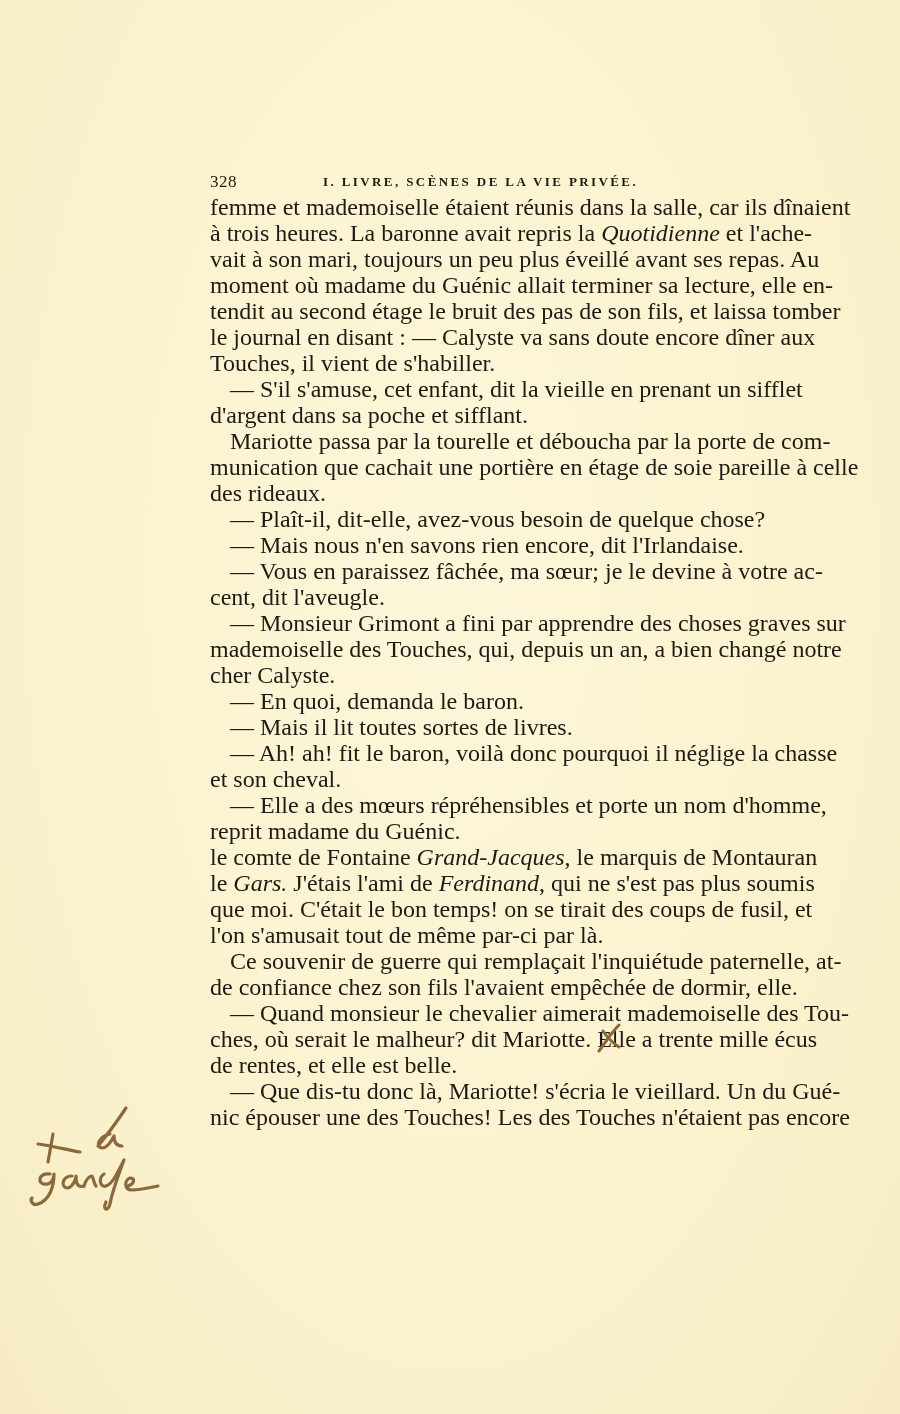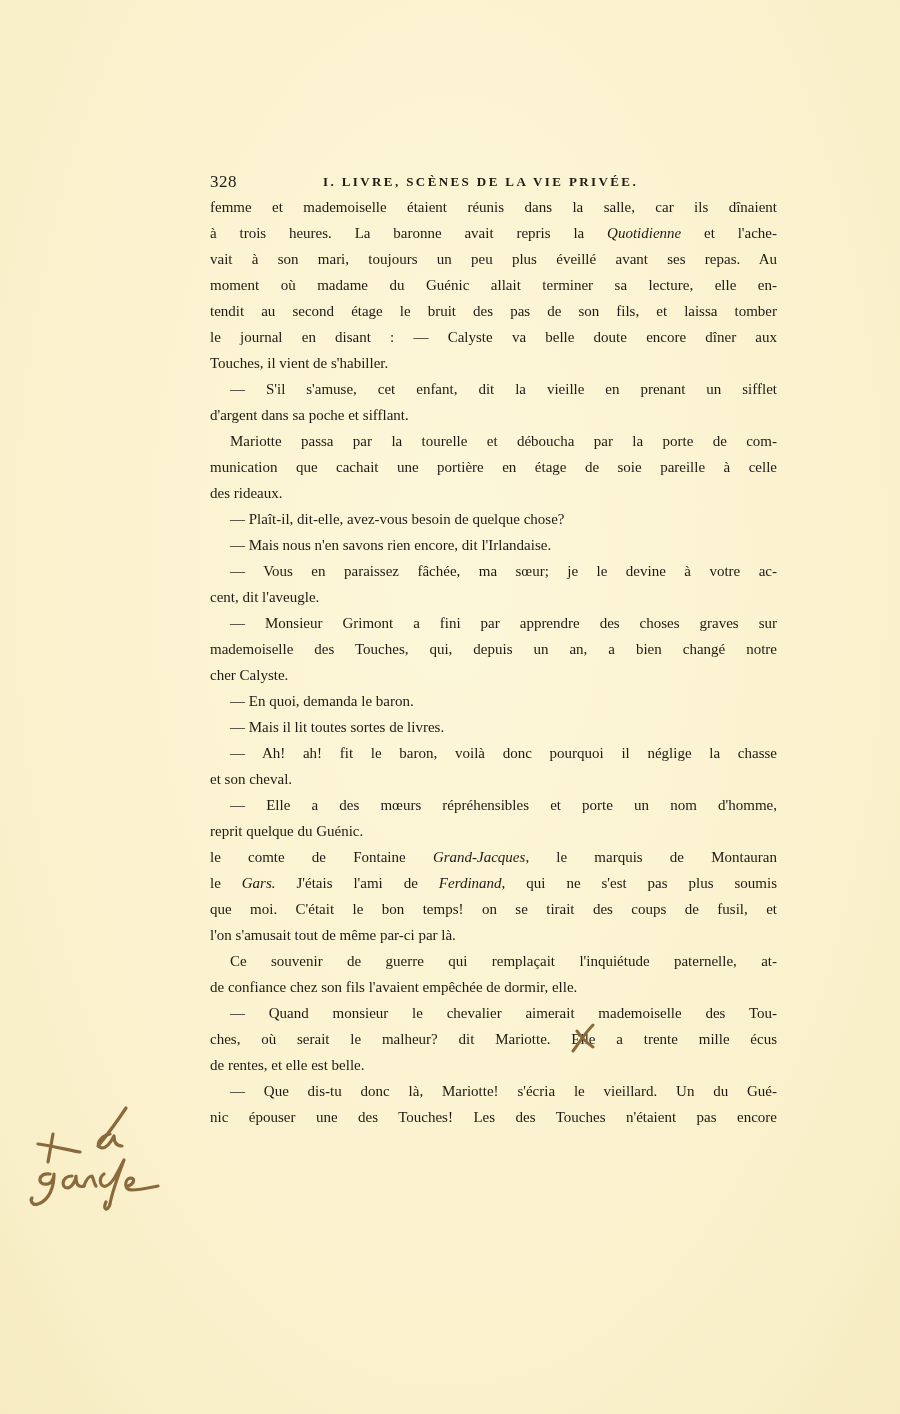--- a/index.html
+++ b/index.html
@@ -18,21 +18,21 @@
   }
   .page-number {
     position: absolute; left: 0; top: 4px; font-size: 17px;
   }
   .head-title {
     position: absolute; left: 113px; top: 6px; font-size: 13px;
     letter-spacing: 2.4px; font-variant: small-caps; text-transform: uppercase;
     font-weight: bold;
   }
   .body-text {
-    font-size: 15px; line-height: 26px; text-align: justify;
+    font-size: 24px; line-height: 26px; text-align: justify;
     font-stretch: condensed;
   }
   .line {
     display: block; white-space: nowrap; height: 26px;
     text-align-last: justify; text-align: justify;
   }
   .line.last { text-align-last: left; }
   .indent { padding-left: 20px; }
   em, .ital { font-style: italic; }
   .strike-word { position: relative; display: inline-block; }
@@ -51,40 +51,40 @@
   <div class="running-head">
     <span class="page-number">328</span>
     <span class="head-title">I. LIVRE, SCÈNES DE LA VIE PRIVÉE.</span>
   </div>
   <div class="body-text" id="body-text">
       <span class="line"><span>femme et mademoiselle étaient réunis dans la salle, car ils dînaient</span></span>
       <span class="line"><span>à trois heures. La baronne avait repris la </span><span class="ital">Quotidienne</span><span> et l'ache-</span></span>
       <span class="line"><span>vait à son mari, toujours un peu plus éveillé avant ses repas. Au</span></span>
       <span class="line"><span>moment où madame du Guénic allait terminer sa lecture, elle en-</span></span>
       <span class="line"><span>tendit au second étage le bruit des pas de son fils, et laissa tomber</span></span>
-      <span class="line"><span>le journal en disant : — Calyste va belle doute encore dîner aux</span></span>
+      <span class="line"><span>le journal en disant : — Calyste va sans doute encore dîner aux</span></span>
       <span class="line last"><span>Touches, il vient de s'habiller.</span></span>
       <span class="line indent"><span>— S'il s'amuse, cet enfant, dit la vieille en prenant un sifflet</span></span>
       <span class="line last"><span>d'argent dans sa poche et sifflant.</span></span>
       <span class="line indent"><span>Mariotte passa par la tourelle et déboucha par la porte de com-</span></span>
       <span class="line"><span>munication que cachait une portière en étage de soie pareille à celle</span></span>
       <span class="line last"><span>des rideaux.</span></span>
       <span class="line last indent"><span>— Plaît-il, dit-elle, avez-vous besoin de quelque chose?</span></span>
       <span class="line last indent"><span>— Mais nous n'en savons rien encore, dit l'Irlandaise.</span></span>
       <span class="line indent"><span>— Vous en paraissez fâchée, ma sœur; je le devine à votre ac-</span></span>
       <span class="line last"><span>cent, dit l'aveugle.</span></span>
       <span class="line indent"><span>— Monsieur Grimont a fini par apprendre des choses graves sur</span></span>
       <span class="line"><span>mademoiselle des Touches, qui, depuis un an, a bien changé notre</span></span>
       <span class="line last"><span>cher Calyste.</span></span>
       <span class="line last indent"><span>— En quoi, demanda le baron.</span></span>
       <span class="line last indent"><span>— Mais il lit toutes sortes de livres.</span></span>
       <span class="line indent"><span>— Ah! ah! fit le baron, voilà donc pourquoi il néglige la chasse</span></span>
       <span class="line last"><span>et son cheval.</span></span>
       <span class="line indent"><span>— Elle a des mœurs répréhensibles et porte un nom d'homme,</span></span>
-      <span class="line last"><span>reprit quelque du Guénic.</span></span>
+      <span class="line last"><span>reprit madame du Guénic.</span></span>
       <span class="line"><span>le comte de Fontaine </span><span class="ital">Grand-Jacques</span><span>, le marquis de Montauran</span></span>
       <span class="line"><span>le </span><span class="ital">Gars.</span><span> J'étais l'ami de </span><span class="ital">Ferdinand</span><span>, qui ne s'est pas plus soumis</span></span>
       <span class="line"><span>que moi. C'était le bon temps! on se tirait des coups de fusil, et</span></span>
       <span class="line last"><span>l'on s'amusait tout de même par-ci par là.</span></span>
       <span class="line indent"><span>Ce souvenir de guerre qui remplaçait l'inquiétude paternelle, at-</span></span>
       <span class="line last"><span>de confiance chez son fils l'avaient empêchée de dormir, elle.</span></span>
       <span class="line indent"><span>— Quand monsieur le chevalier aimerait mademoiselle des Tou-</span></span>
       <span class="line"><span>ches, où serait le malheur? dit Mariotte. </span><span class="strike-word">Elle<svg class="strike-mark" viewBox="0 0 26 30">
             <path d="M4 28 C 10 20, 16 10, 24 2" fill="none" stroke="#8a6a3c" stroke-width="3" stroke-linecap="round"></path>
             <path d="M8 8 C 12 14, 18 20, 24 24" fill="none" stroke="#8a6a3c" stroke-width="3" stroke-linecap="round"></path>

